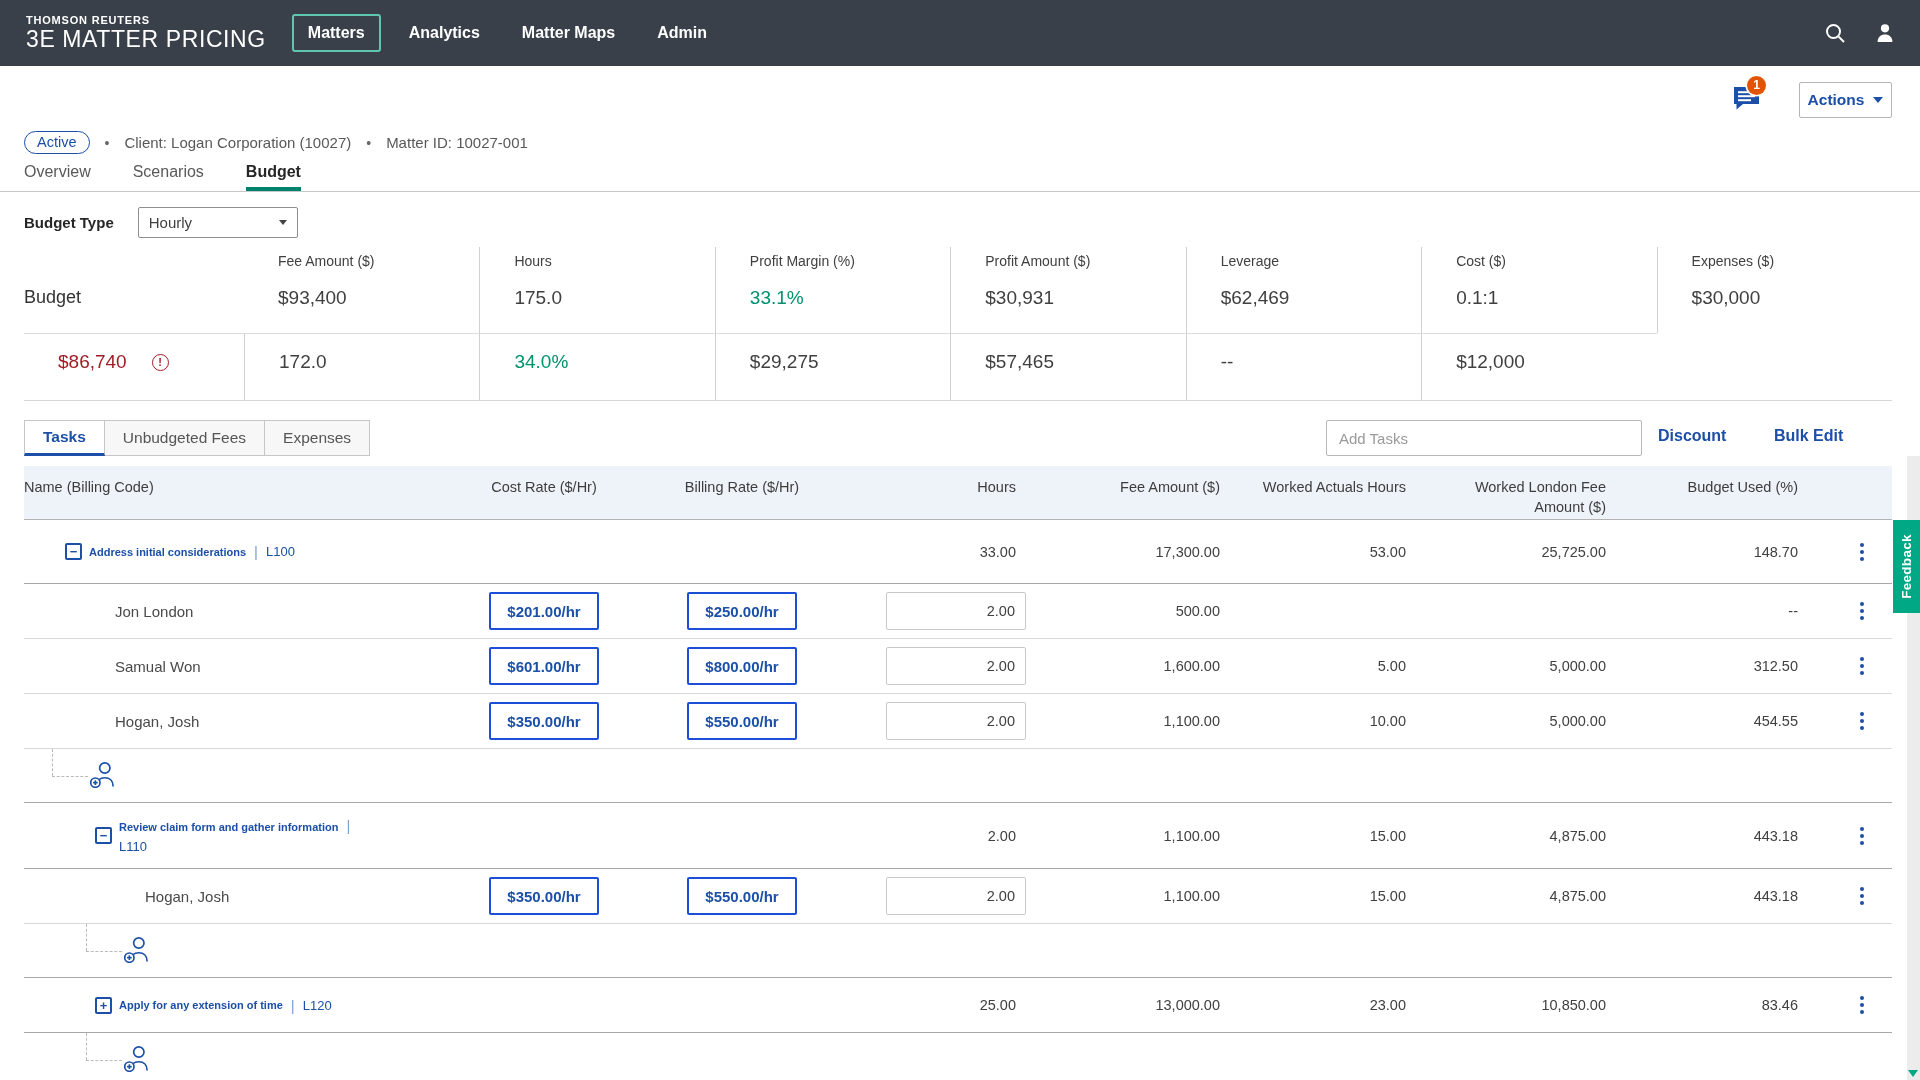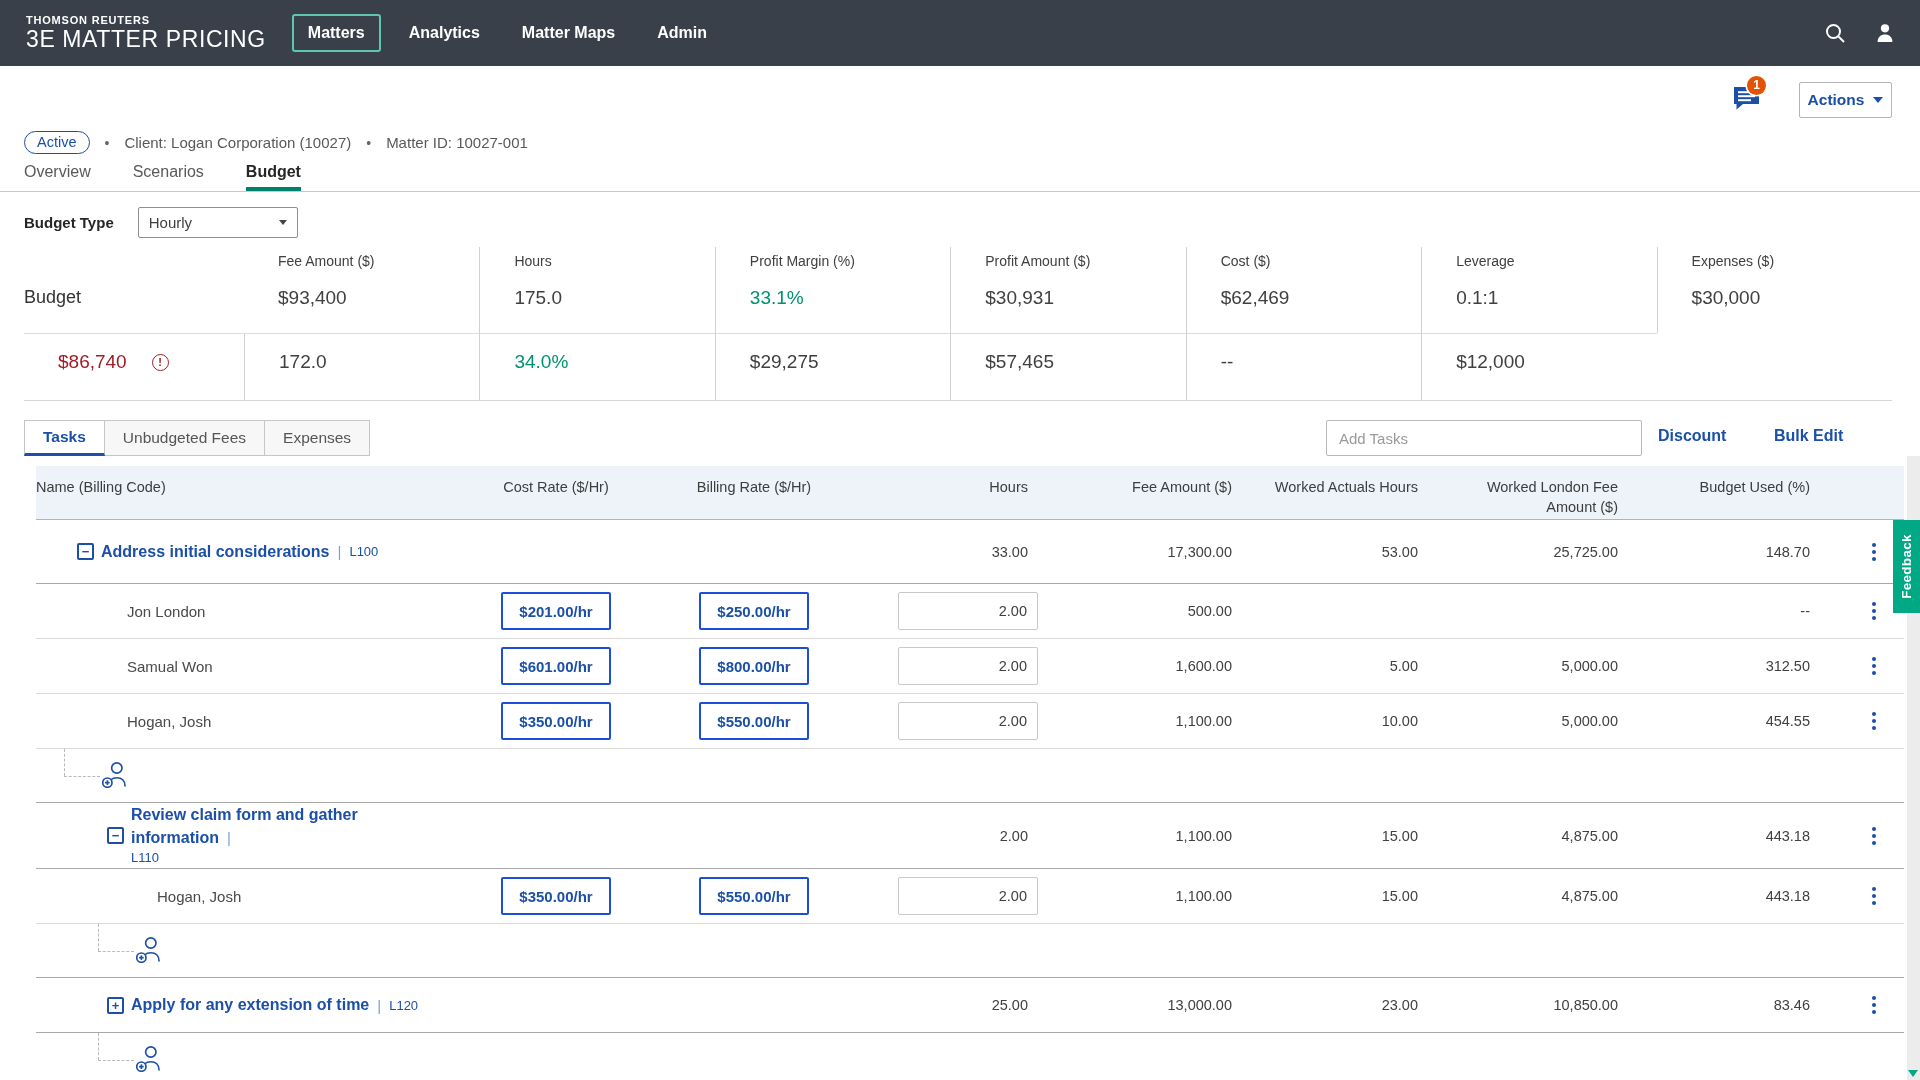--- a/index.html
+++ b/index.html
@@ -71,21 +71,21 @@
   .seg + .seg { border-left:none; }
   .seg.active { background:#fff; color:var(--link-blue,#1b4fa8); font-weight:bold;
     border-bottom:3px solid var(--link-blue,#1b4fa8); }
   .add-tasks { position:absolute; left:1302px; top:0; width:316px; height:36px; border:1px solid #b8b8b8;
     border-radius:2px; font-size:15px; font-family:inherit; color:#404040; padding:0 12px; }
   .add-tasks::placeholder { color:#9a9a9a; }
   .ctrl-link { position:absolute; top:7px; font-size:16px; font-weight:bold; color:var(--link-blue,#1b4fa8); cursor:pointer; }
   .ctrl-link.discount { left:1634px; }
   .ctrl-link.bulkedit { left:1750px; }
   
-  .task-table { position:absolute; top:466px; left:36px; width:1868px; }
+  .task-table { position:absolute; top:466px; left:24px; width:1868px; }
   .trow { display:grid; grid-template-columns:420px 200px 196px 186px 194px 186px 200px 192px 94px; align-items:center; }
   .thead { background:var(--header-row-bg,#eef3fa); border-bottom:1px solid #b3b3b3; height:54px; align-items:start; }
   .thead .cell { font-size:14.5px; color:#3d3d3d; padding-top:12px; line-height:1.35; }
   .cell.center { text-align:center; }
   .cell.right { text-align:right; }
   .cell.pr10 { padding-right:10px; }
   .cell.pl40 { padding-left:40px; }
   .num { font-size:14.5px; color:#404040; }
   .bt-strong { border-top:1px solid #a8a8a8; }
   .bt-light { border-top:1px solid #d9d9d9; }
@@ -94,21 +94,21 @@
   .row-person { height:55px; }
   .namecell { display:flex; align-items:center; }
   .namecell.lvl0 { padding-left:41px; }
   .namecell.lvl1 { padding-left:71px; }
   .namecell-p { font-size:15px; color:#4a4a4a; }
   .namecell-p.lvl0 { padding-left:91px; }
   .namecell-p.lvl1 { padding-left:121px; }
   .expand { width:17px; height:17px; border:2px solid var(--link-blue,#1b4fa8); border-radius:2px;
     color:var(--link-blue,#1b4fa8); font-size:13px; font-weight:bold; line-height:1;
     display:flex; align-items:center; justify-content:center; margin-right:7px; flex:0 0 auto; cursor:pointer; }
-  .task-title { font-size:16px; font-weight:bold; color:var(--link-blue,#1b4fa8); cursor:pointer;text-align:center; }
+  .task-title { font-size:11px; font-weight:bold; color:var(--link-blue,#1b4fa8); cursor:pointer;text-align:center; }
   .pipe { color:#7d9fd0; font-weight:400; margin:0 8px; font-size:15px; }
   .bcode { font-size:13px; color:var(--link-blue,#1b4fa8); }
   .stack { display:flex; flex-direction:column; line-height:1.45; }
   .rate-btn { width:110px; height:38px; border:2px solid #1d4ed8; border-radius:2px; background:#fff;
     color:var(--link-blue,#1b4fa8); font-weight:bold; font-size:15px; font-family:inherit;
     display:block; margin:0 auto; cursor:pointer; }
   .cell-hours { display:flex; justify-content:flex-end; }
   .hours-input { width:140px; height:38px; border:1px solid #c9c9c9; border-radius:2px;
     text-align:right; padding:0 10px; font-size:14.5px; font-family:inherit; color:#404040; }
   .kebab { justify-self:end; margin-right:24px; display:flex; flex-direction:column; gap:3px; cursor:pointer; padding:4px; }
@@ -206,22 +206,22 @@
     <span class="sel-caret"></span>
   </div>
 </div>
 
 <div class="summary">
   <div class="sum-h"></div>
   <div class="sum-h">Fee Amount ($)</div>
   <div class="sum-h bl">Hours</div>
   <div class="sum-h bl">Profit Margin (%)</div>
   <div class="sum-h bl">Profit Amount ($)</div>
+  <div class="sum-h bl">Leverage</div>
   <div class="sum-h bl">Cost ($)</div>
-  <div class="sum-h bl">Leverage</div>
   <div class="sum-h bl">Expenses ($)</div>
 
   <div class="sum-l1">Budget</div>
   <div class="sum-v1">$93,400</div>
   <div class="sum-v1 bl">175.0</div>
   <div class="sum-v1 bl green">33.1%</div>
   <div class="sum-v1 bl">$30,931</div>
   <div class="sum-v1 bl">$62,469</div>
   <div class="sum-v1 bl">0.1:1</div>
   <div class="sum-v1 bl">$30,000</div>

